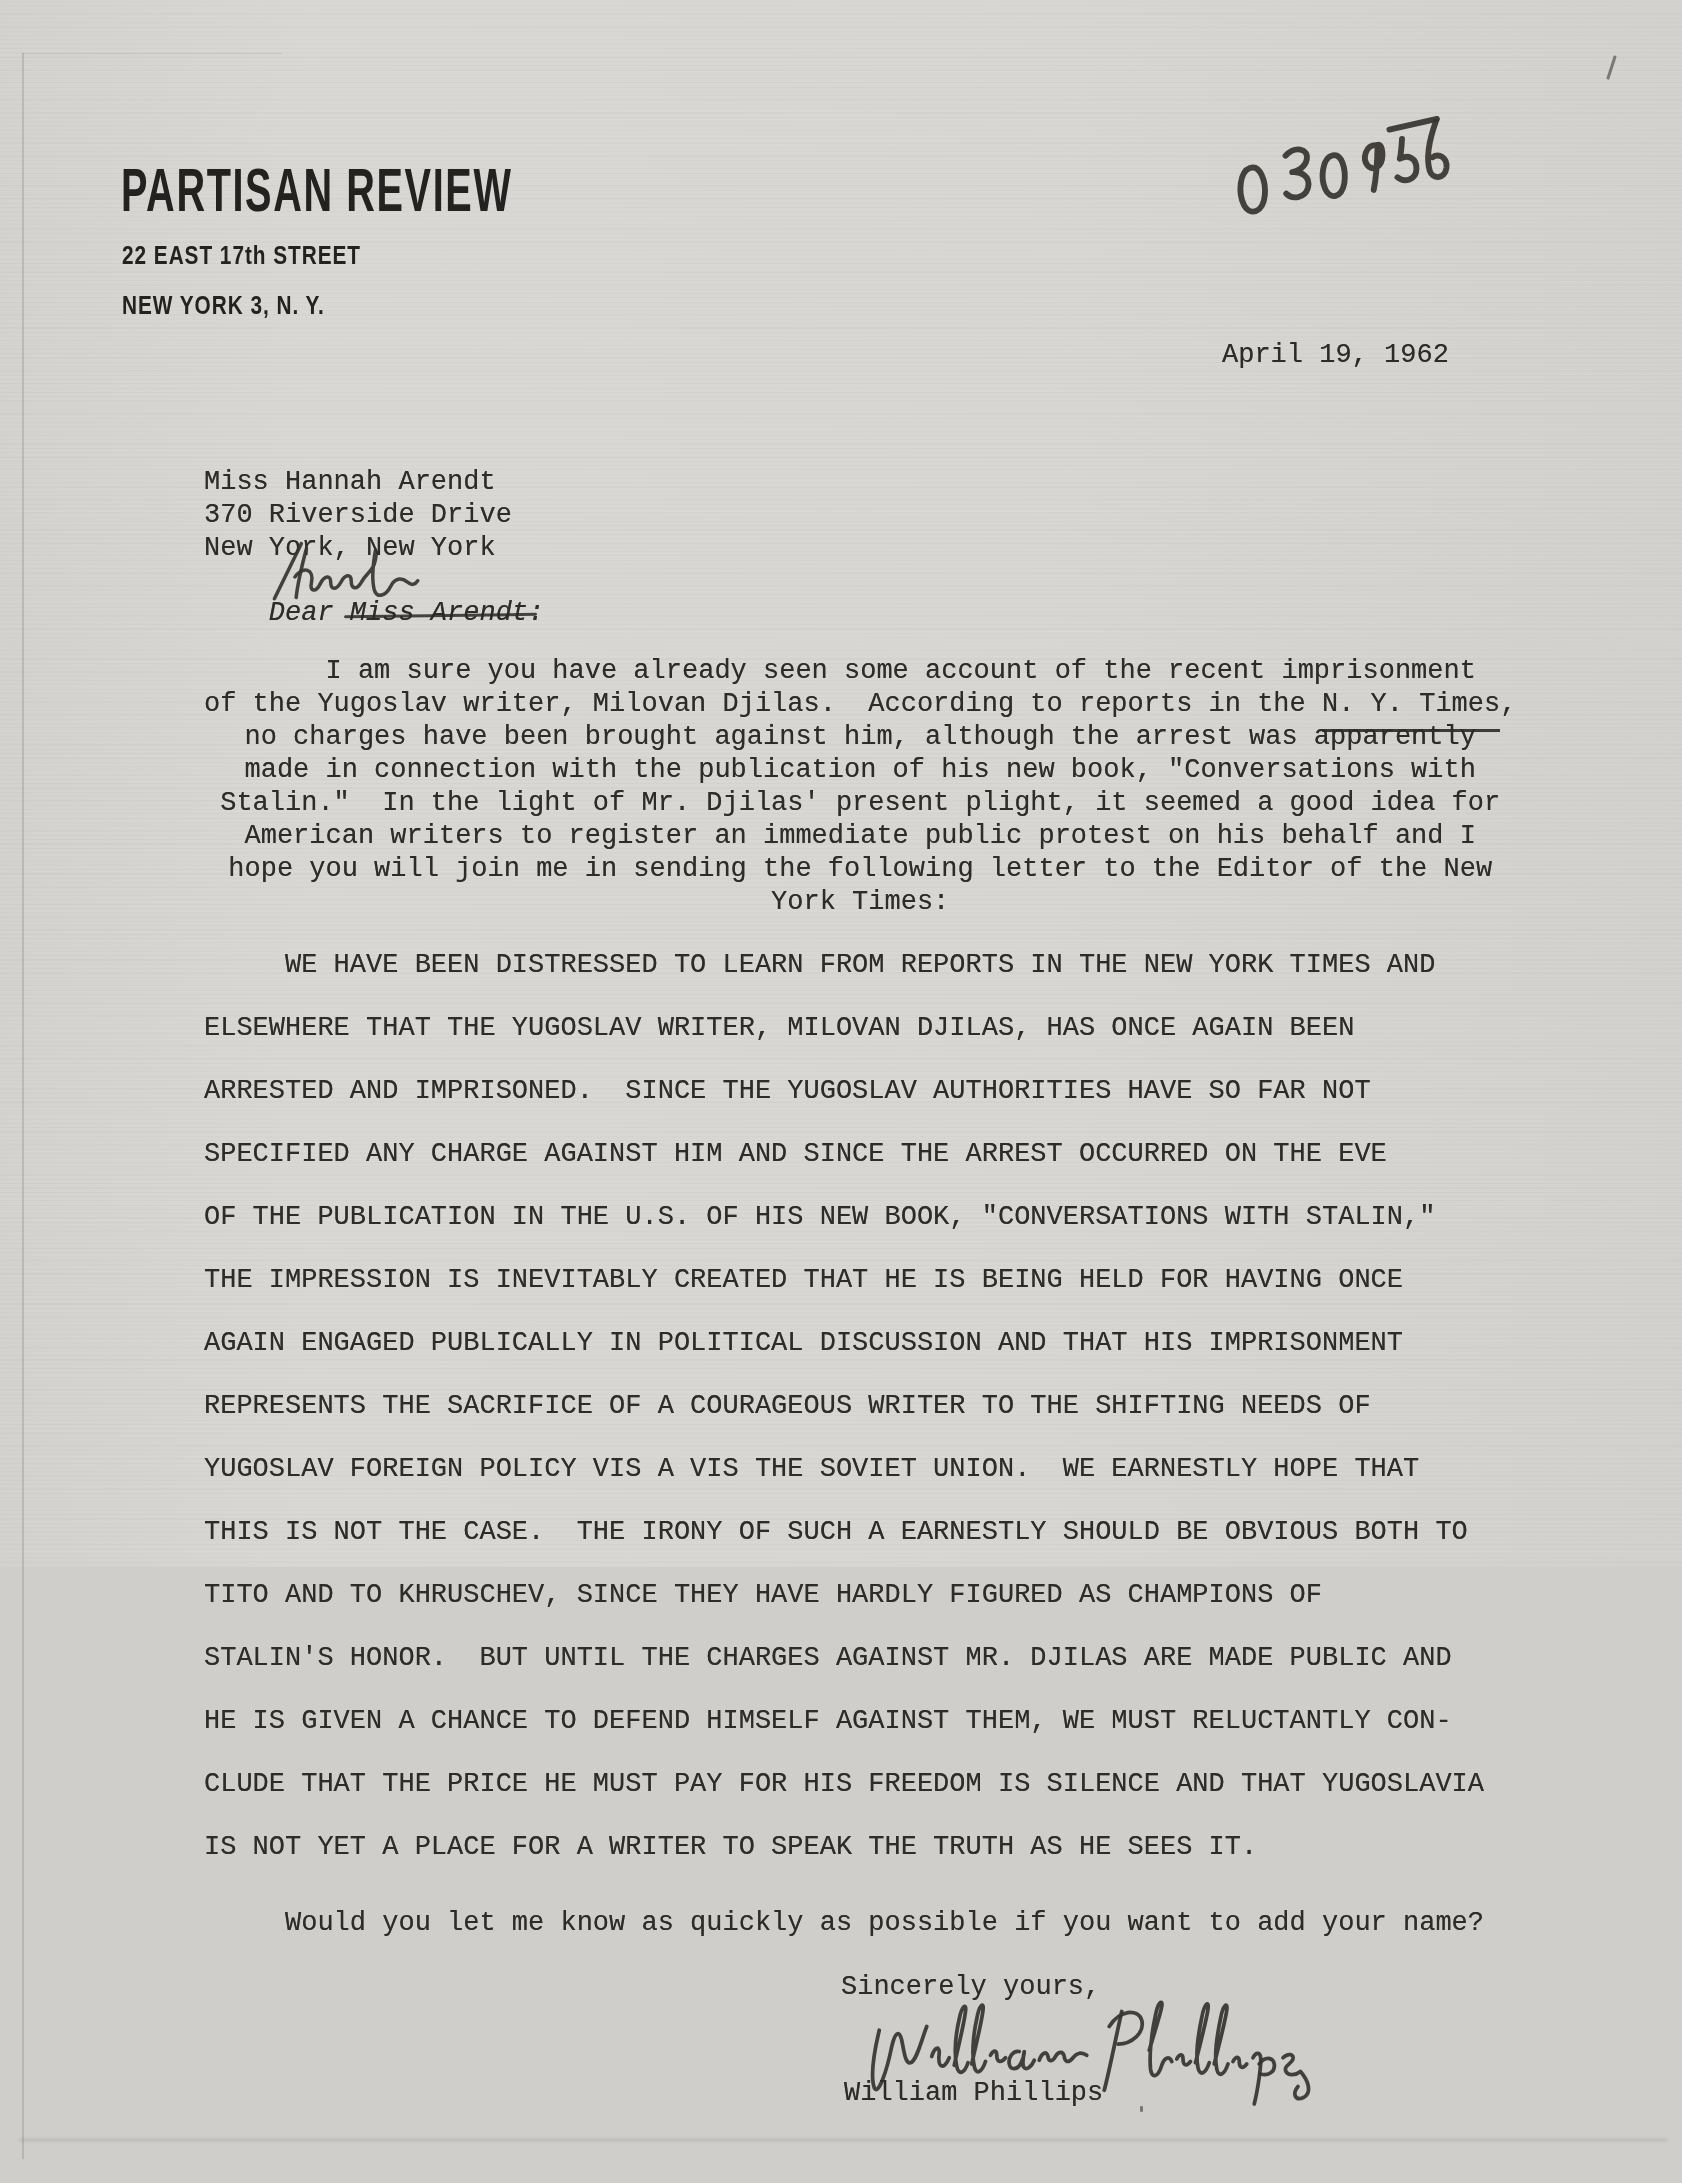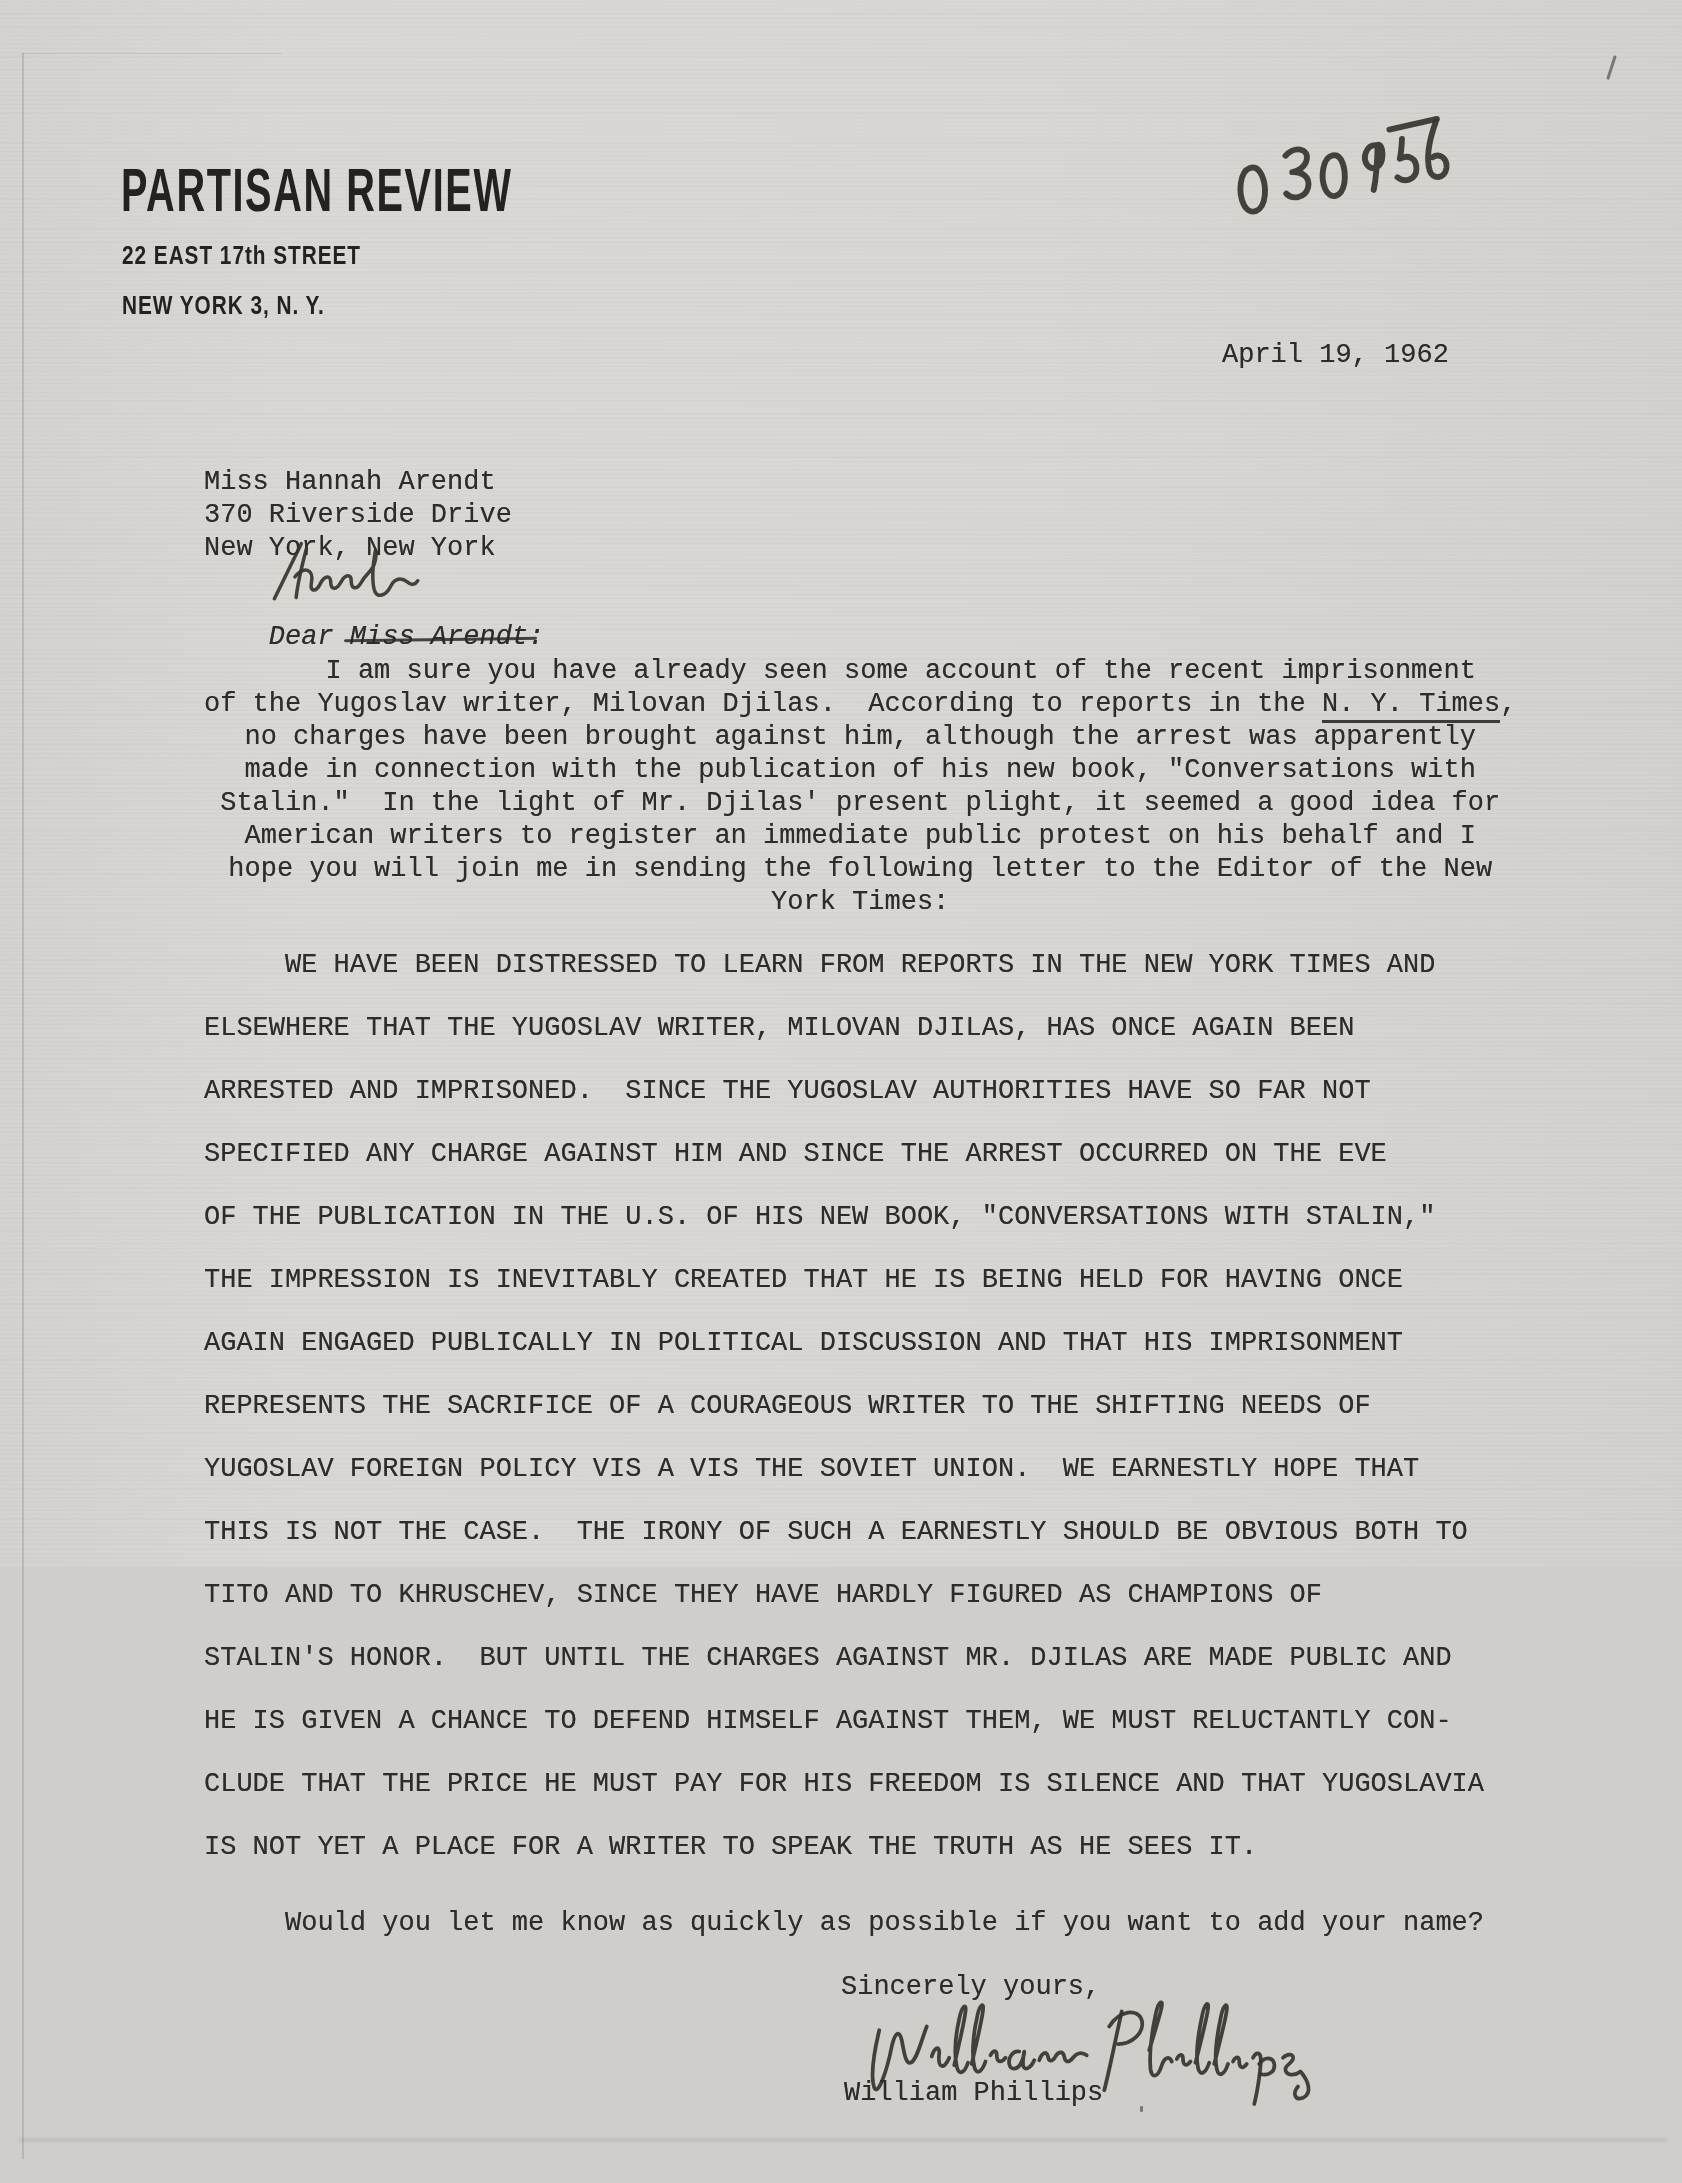--- a/index.html
+++ b/index.html
@@ -27,21 +27,21 @@
   
   .lh { position: absolute; color: #232220; font-family: "Liberation Sans", sans-serif; font-weight: bold; transform-origin: left top; white-space: pre; }
   .lh-name  { left: 121px; top: 154px; font-size: 62px; letter-spacing: 2.5px; transform: scaleX(0.64); }
   .lh-addr1 { left: 122px; top: 240px; font-size: 26px; letter-spacing: 1.2px; transform: scaleX(0.80); }
   .lh-addr2 { left: 122px; top: 290px; font-size: 26px; letter-spacing: 1.2px; transform: scaleX(0.80); }
 
   
   .tw { position: absolute; font-size: 27px; color: #2e2c29; text-shadow: 0 0 0.6px rgba(46,44,41,0.6); }
   .tw-line { white-space: pre; height: 33px; line-height: 33px; }
   .protest-line { white-space: pre; height: 63px; line-height: 32px; }
-  .u-times { border-bottom: 3.1px solid rgba(44,42,39,0.9); padding-bottom: 1px; font-family: Liberation Mono, monospace; }
+  .u-times { border-bottom: 3.1px solid rgba(44,42,39,0.9); padding-bottom: 10px; font-family: Liberation Mono, monospace; }
   .struck { position: relative; display: inline-block; }
   .struck::after {
     content: ""; position: absolute; left: -6.2px; right: -8.7px; top: 16.7px; height: 3.1px;
     background: rgba(42,40,37,0.85); transform: rotate(-0.7deg); border-radius: 1.9px;
   }
 
   
   .hand { position: absolute; }
   .hand path { fill: none; stroke: #37342f; stroke-linecap: round; stroke-linejoin: round; opacity: 0.92; }
   .stamp  { left: 1225px; top: 121px; transform: rotate(-5deg); }
@@ -86,21 +86,21 @@
     </div>
 
   <svg class="hand hannah" width="192" height="71" viewBox="0 0 300 110" aria-label="Hannah">
     <g stroke-width="5.5">
       <path d="M 10 96 L 52 10"></path>
       <path d="M 60 18 C 52 48 46 76 44 94"></path>
       <path d="M 42 62 C 56 44 72 50 68 70 C 65 84 74 88 82 72 C 88 60 98 58 98 70 C 98 82 106 84 114 70 C 120 58 130 56 130 68 C 130 80 138 84 146 70 C 152 58 162 54 166 42 C 169 32 170 24 168 20 C 164 42 162 66 166 82 C 170 96 184 92 192 76 C 198 64 208 62 218 70 C 224 76 230 74 234 68"></path>
     </g>
   </svg>
 
-  <div class="tw tw-line" style="left:204px; top:588px;font-style:italic;">
+  <div class="tw tw-line" style="left:204px; top:564px;font-style:italic;">
     <span>Dear </span><span class="struck">Miss Arendt</span><span>:</span>
   </div>
 
   <div class="tw" style="left:204px; top:655px;text-align:center;">
     <div class="tw-line">     I am sure you have already seen some account of the recent imprisonment</div>
     <div class="tw-line"><span>of the Yugoslav writer, Milovan Djilas.  According to reports in the </span><span class="u-times">N. Y. Times</span><span>,</span></div>
     <div style="display:contents"><div class="tw-line">no charges have been brought against him, although the arrest was apparently</div><div class="tw-line">made in connection with the publication of his new book, "Conversations with</div><div class="tw-line">Stalin."  In the light of Mr. Djilas' present plight, it seemed a good idea for</div><div class="tw-line">American writers to register an immediate public protest on his behalf and I</div><div class="tw-line">hope you will join me in sending the following letter to the Editor of the New</div><div class="tw-line">York Times:</div></div>
   </div>
 
   <div class="tw" style="left:204px; top:949px;">

